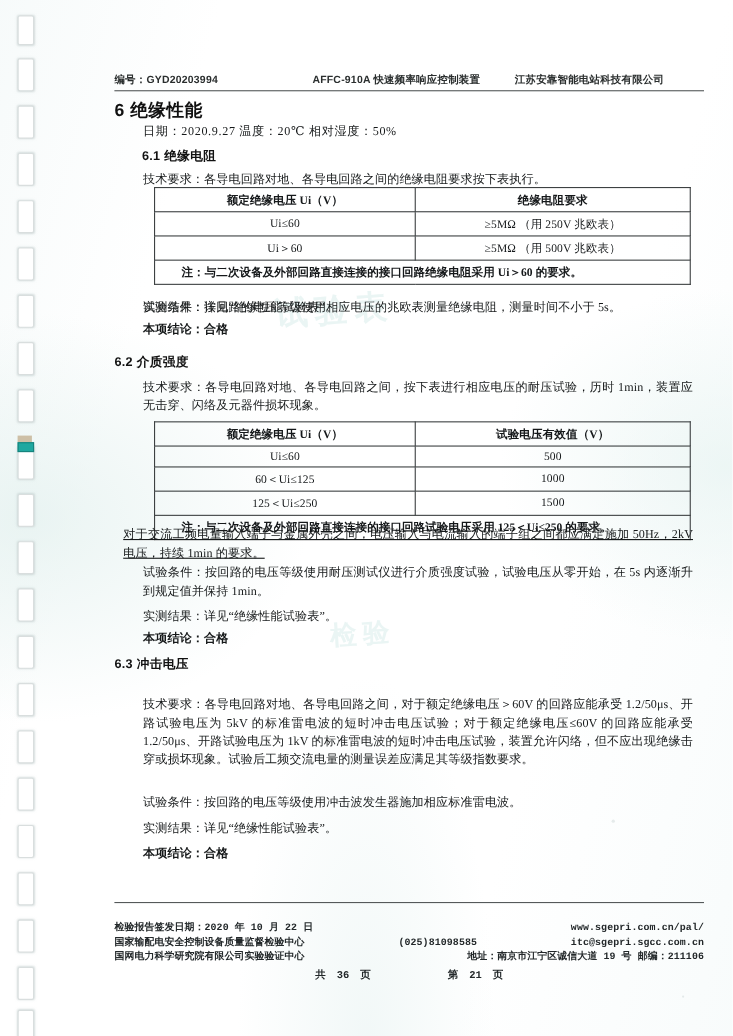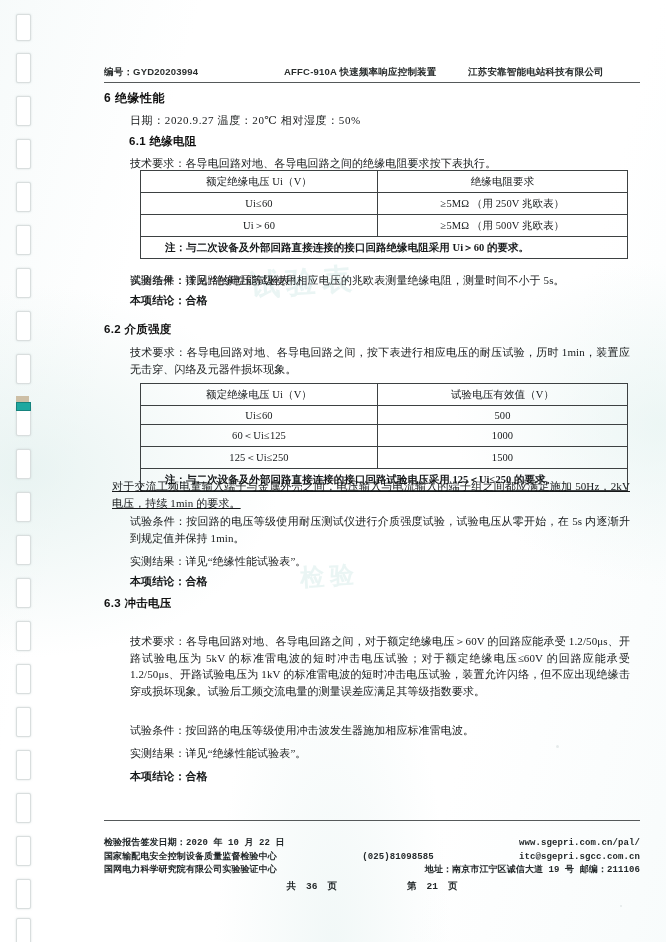--- a/index.html
+++ b/index.html
@@ -64,21 +64,21 @@
     font-weight:bold;
     color:#2a2e2e;
     letter-spacing:0.2px;
   }
   .hdr-left{width:180px;}
   .hdr-mid{flex:1;text-align:left;}
   .hdr-right{width:172px;text-align:left;}
 
   
   .h1{
-    position:absolute;left:0;font-size:12px;font-weight:bold;
+    position:absolute;left:0;font-size:16px;font-weight:bold;
     font-family:"Liberation Sans","DejaVu Sans",sans-serif;
     letter-spacing:0.5px;color:#111;text-align:right;
   }
   .h2{
     position:absolute;left:0;font-size:11.5px;font-weight:bold;
     font-family:"Liberation Sans","DejaVu Sans",sans-serif;
     letter-spacing:0.3px;color:#111;
   }
 
   .para{
@@ -94,21 +94,21 @@
     position:absolute;border-collapse:collapse;width:488px;left:36px;
     font-size:10.5px;
   }
   table.spec td{
     border:1px solid #3d4142;
     text-align:center;
     padding:3.5px 4px;
     color:#15181a;
     letter-spacing:0.1px;
   }
-  table.spec td.hd{font-weight:normal;}
+  table.spec td.hd{font-weight:bold;}
   table.spec td.note{
     text-align:left;font-weight:bold;padding-left:24px;letter-spacing:0.05px;
   }
 
   
   #footer{
     position:absolute;left:0;top:820px;width:536px;
     border-top:1.6px solid #55595a;
     padding-top:16px;
     font-family:Liberation Mono, monospace;

